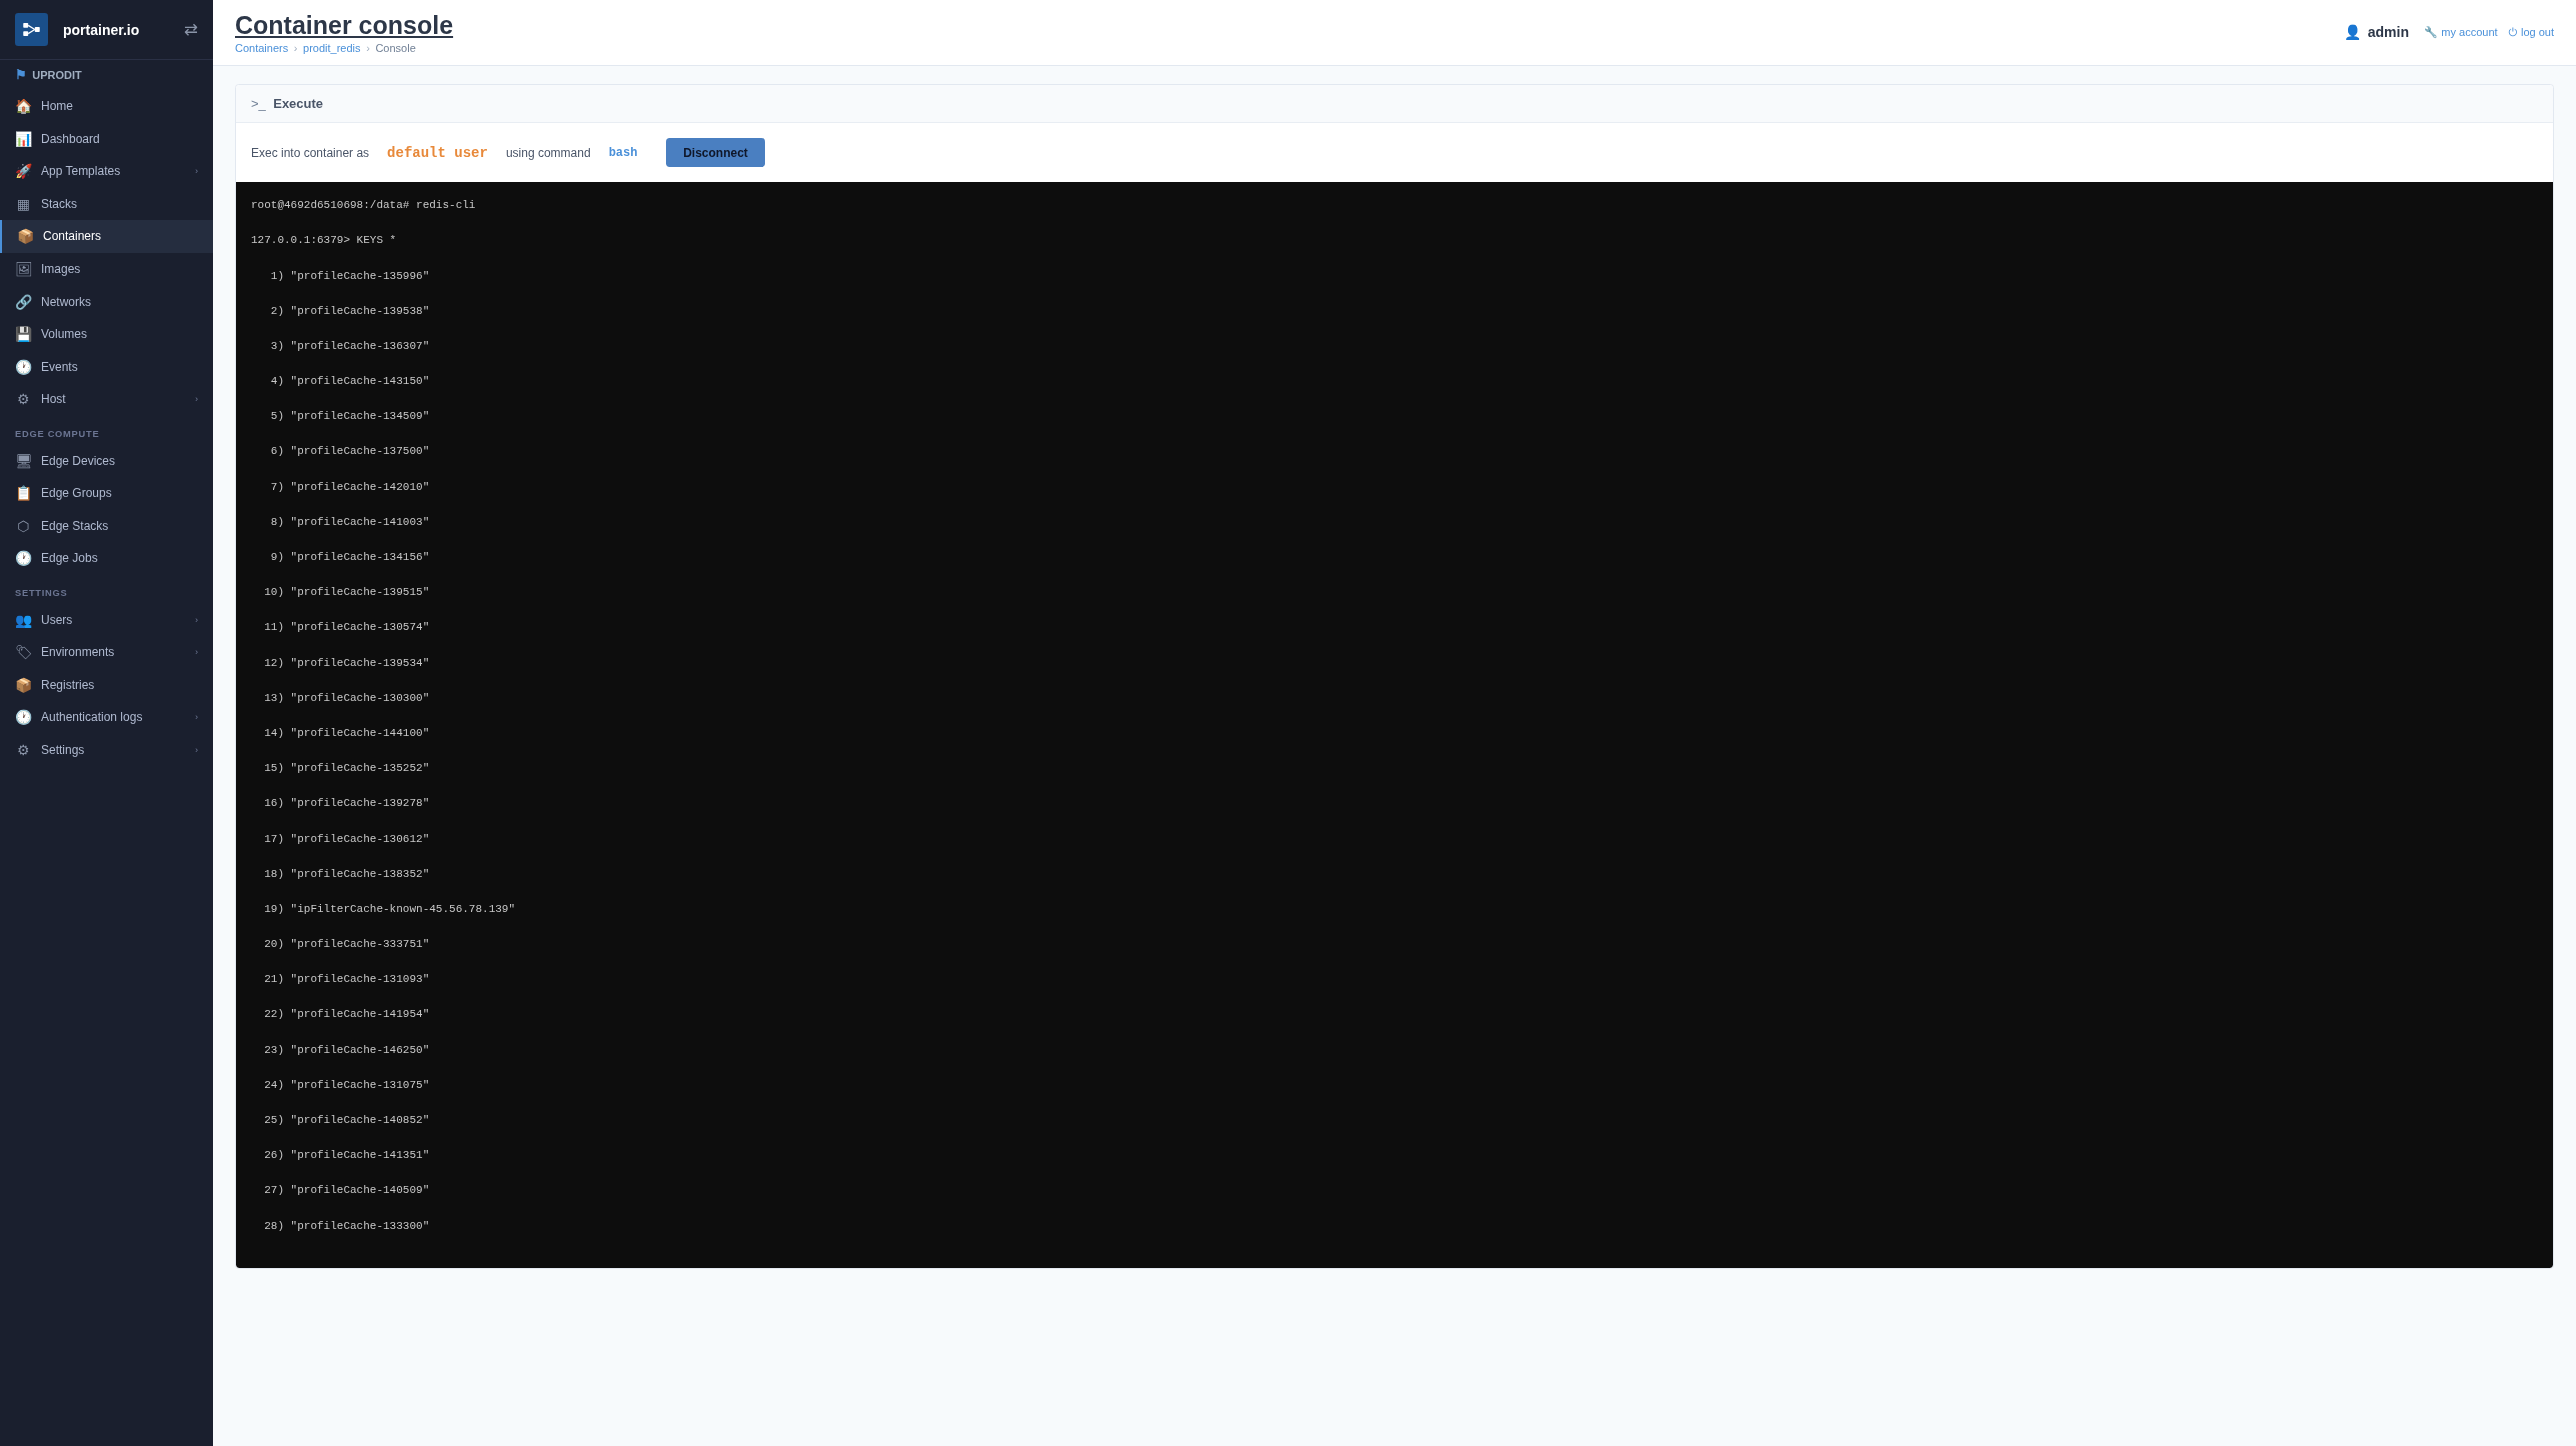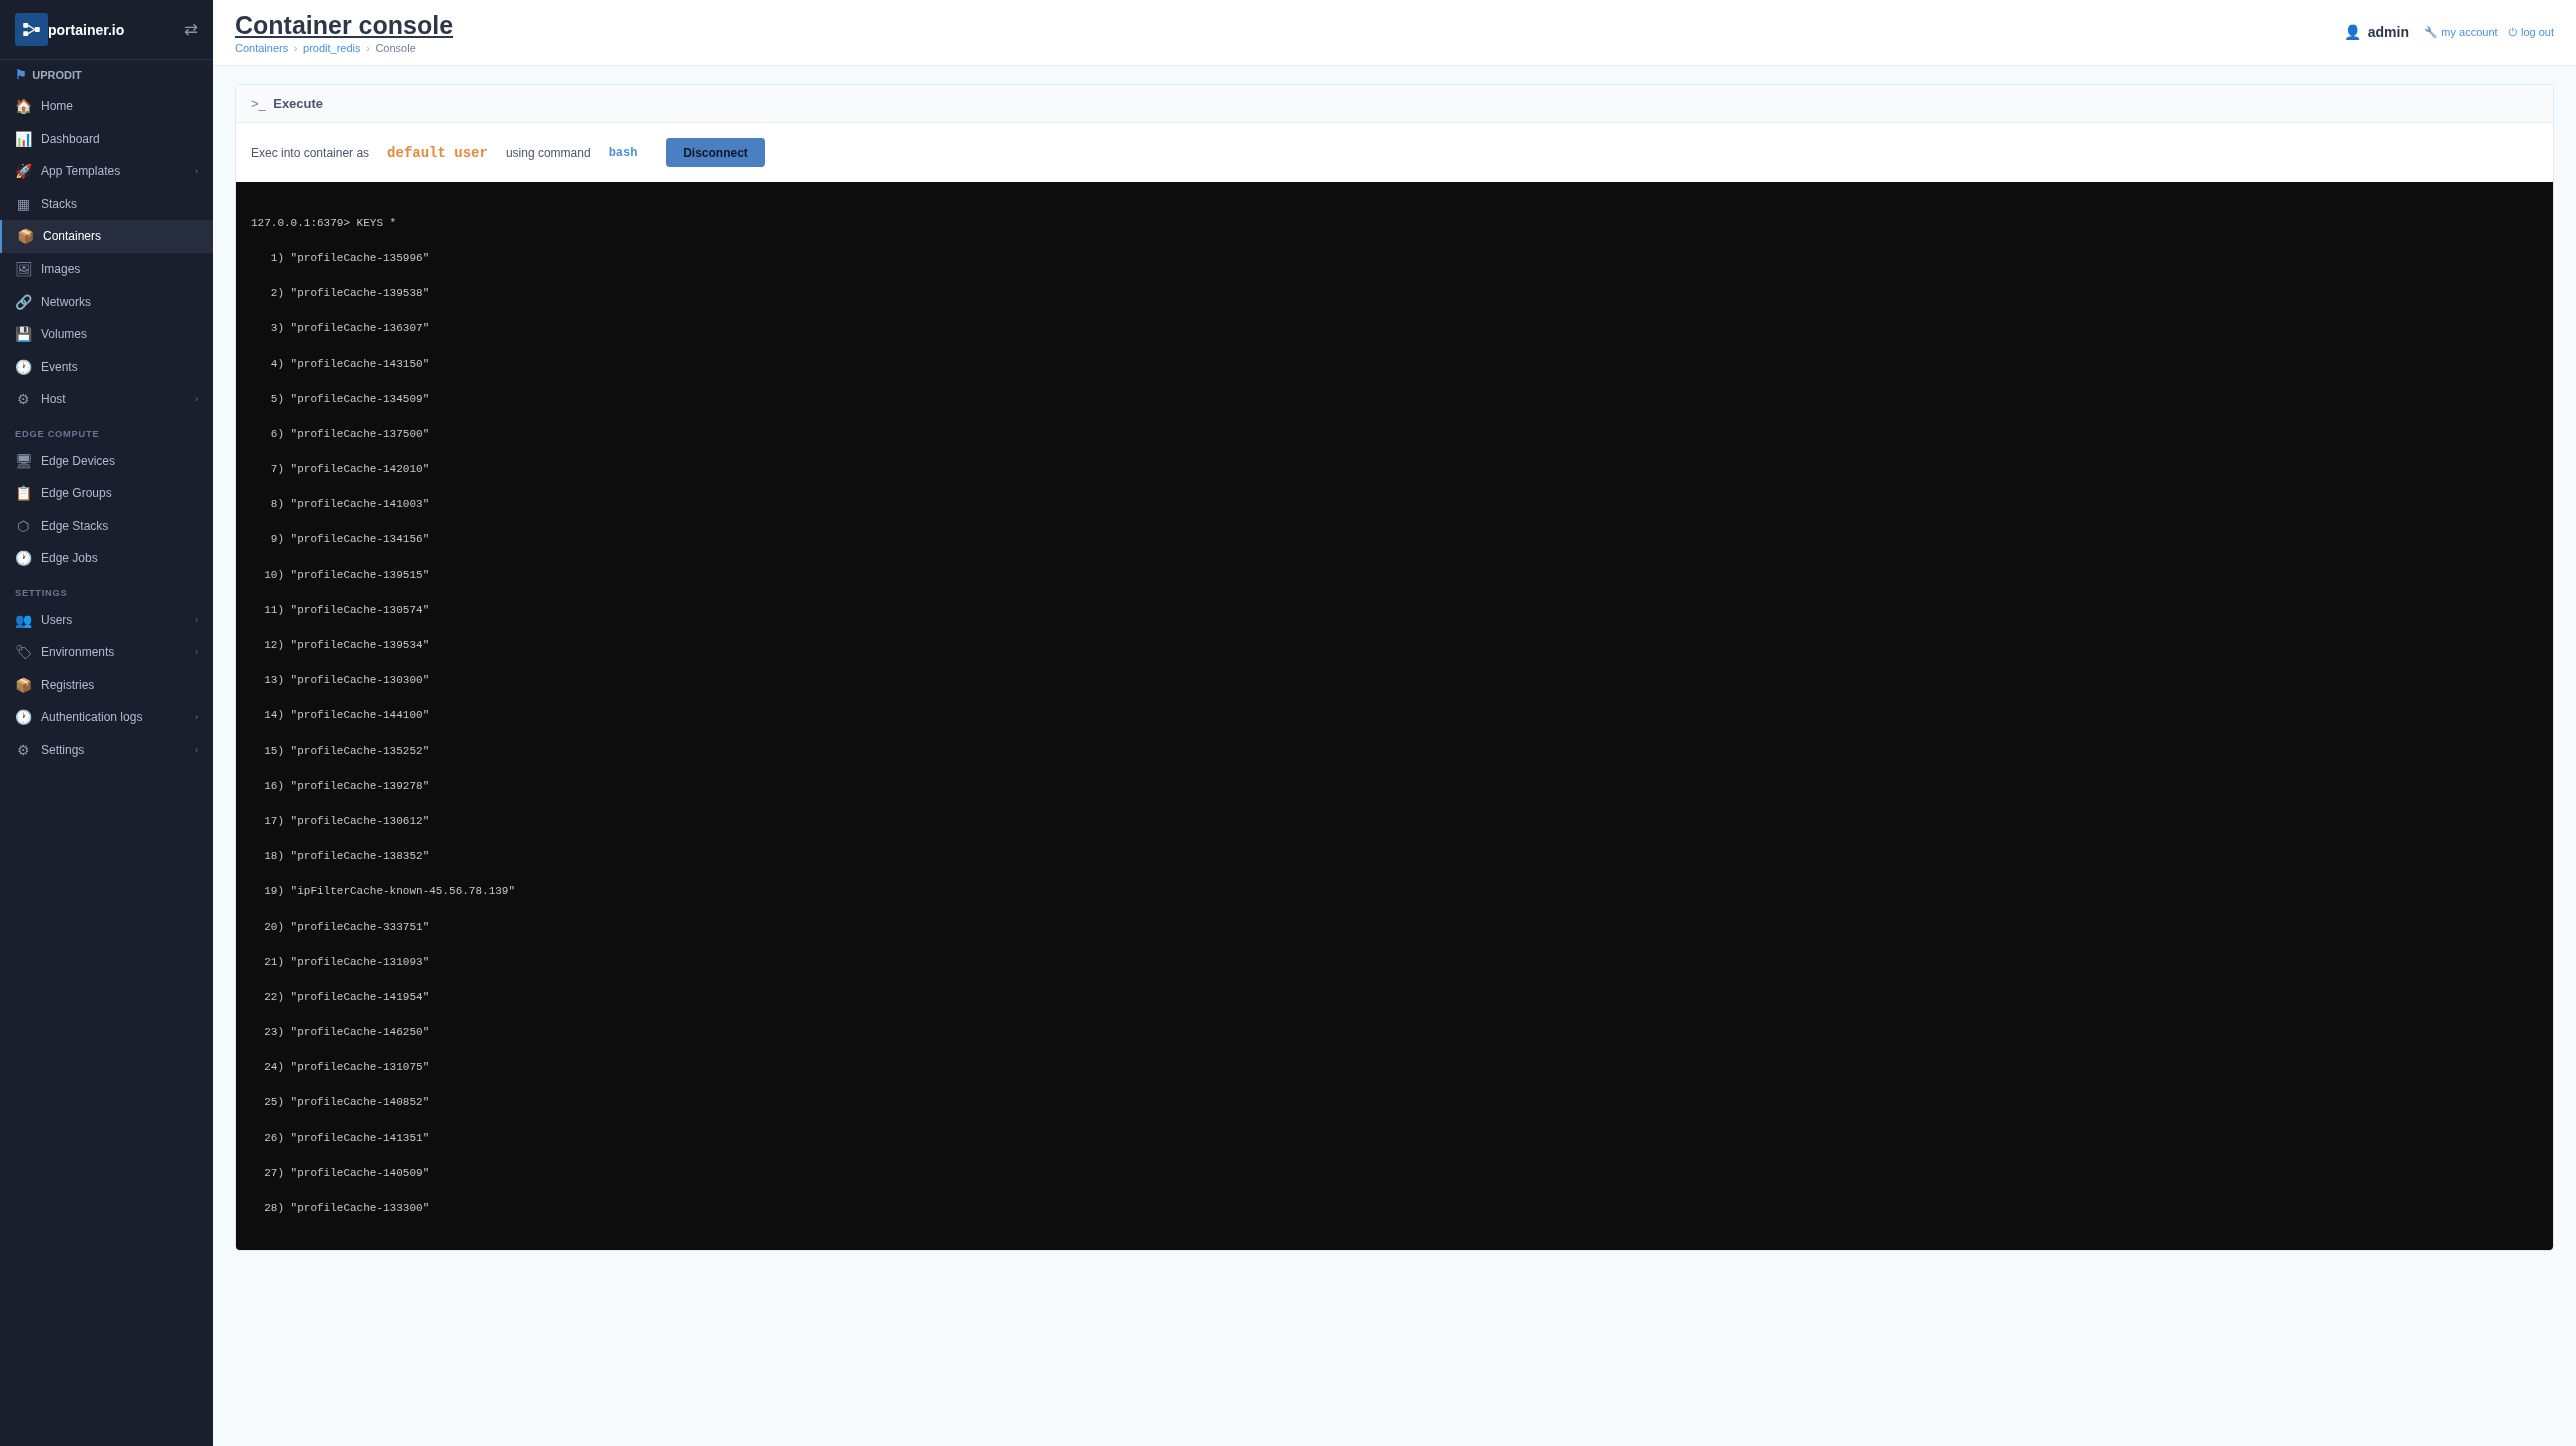--- a/index.html
+++ b/index.html
@@ -21,21 +21,21 @@
       display: flex;
       align-items: center;
       justify-content: space-between;
       padding: 13px 15px;
       border-bottom: 0.9px solid #2a3045;
     }
 
     .logo-text {
       display: flex;
       align-items: center;
-      gap: 0;
+      gap: 15px;
       color: #fff;
       font-size: 14px;
       font-weight: 600;
       justify-content: space-between;
     }
 
     .logo-icon {
       width: 33px;
       height: 33px;
     }
@@ -462,21 +462,21 @@
       <div class="exec-panel">
         <div class="exec-info">
           <span>Exec into container as</span>
           <span class="exec-highlight-orange">default user</span>
           <span>using command</span>
           <span class="exec-highlight-blue">bash</span>
           <button class="btn-disconnect">Disconnect</button>
         </div>
       </div>
 
-      <div class="terminal" id="terminal-output">
+      <div class="terminal" id="terminal-output"><span class="terminal-line">root@4692d6510698:/data# redis-cli</span>
 <span class="terminal-line">127.0.0.1:6379&gt; KEYS *</span>
 <span class="terminal-line">   1) "profileCache-135996"</span>
 <span class="terminal-line">   2) "profileCache-139538"</span>
 <span class="terminal-line">   3) "profileCache-136307"</span>
 <span class="terminal-line">   4) "profileCache-143150"</span>
 <span class="terminal-line">   5) "profileCache-134509"</span>
 <span class="terminal-line">   6) "profileCache-137500"</span>
 <span class="terminal-line">   7) "profileCache-142010"</span>
 <span class="terminal-line">   8) "profileCache-141003"</span>
 <span class="terminal-line">   9) "profileCache-134156"</span>

